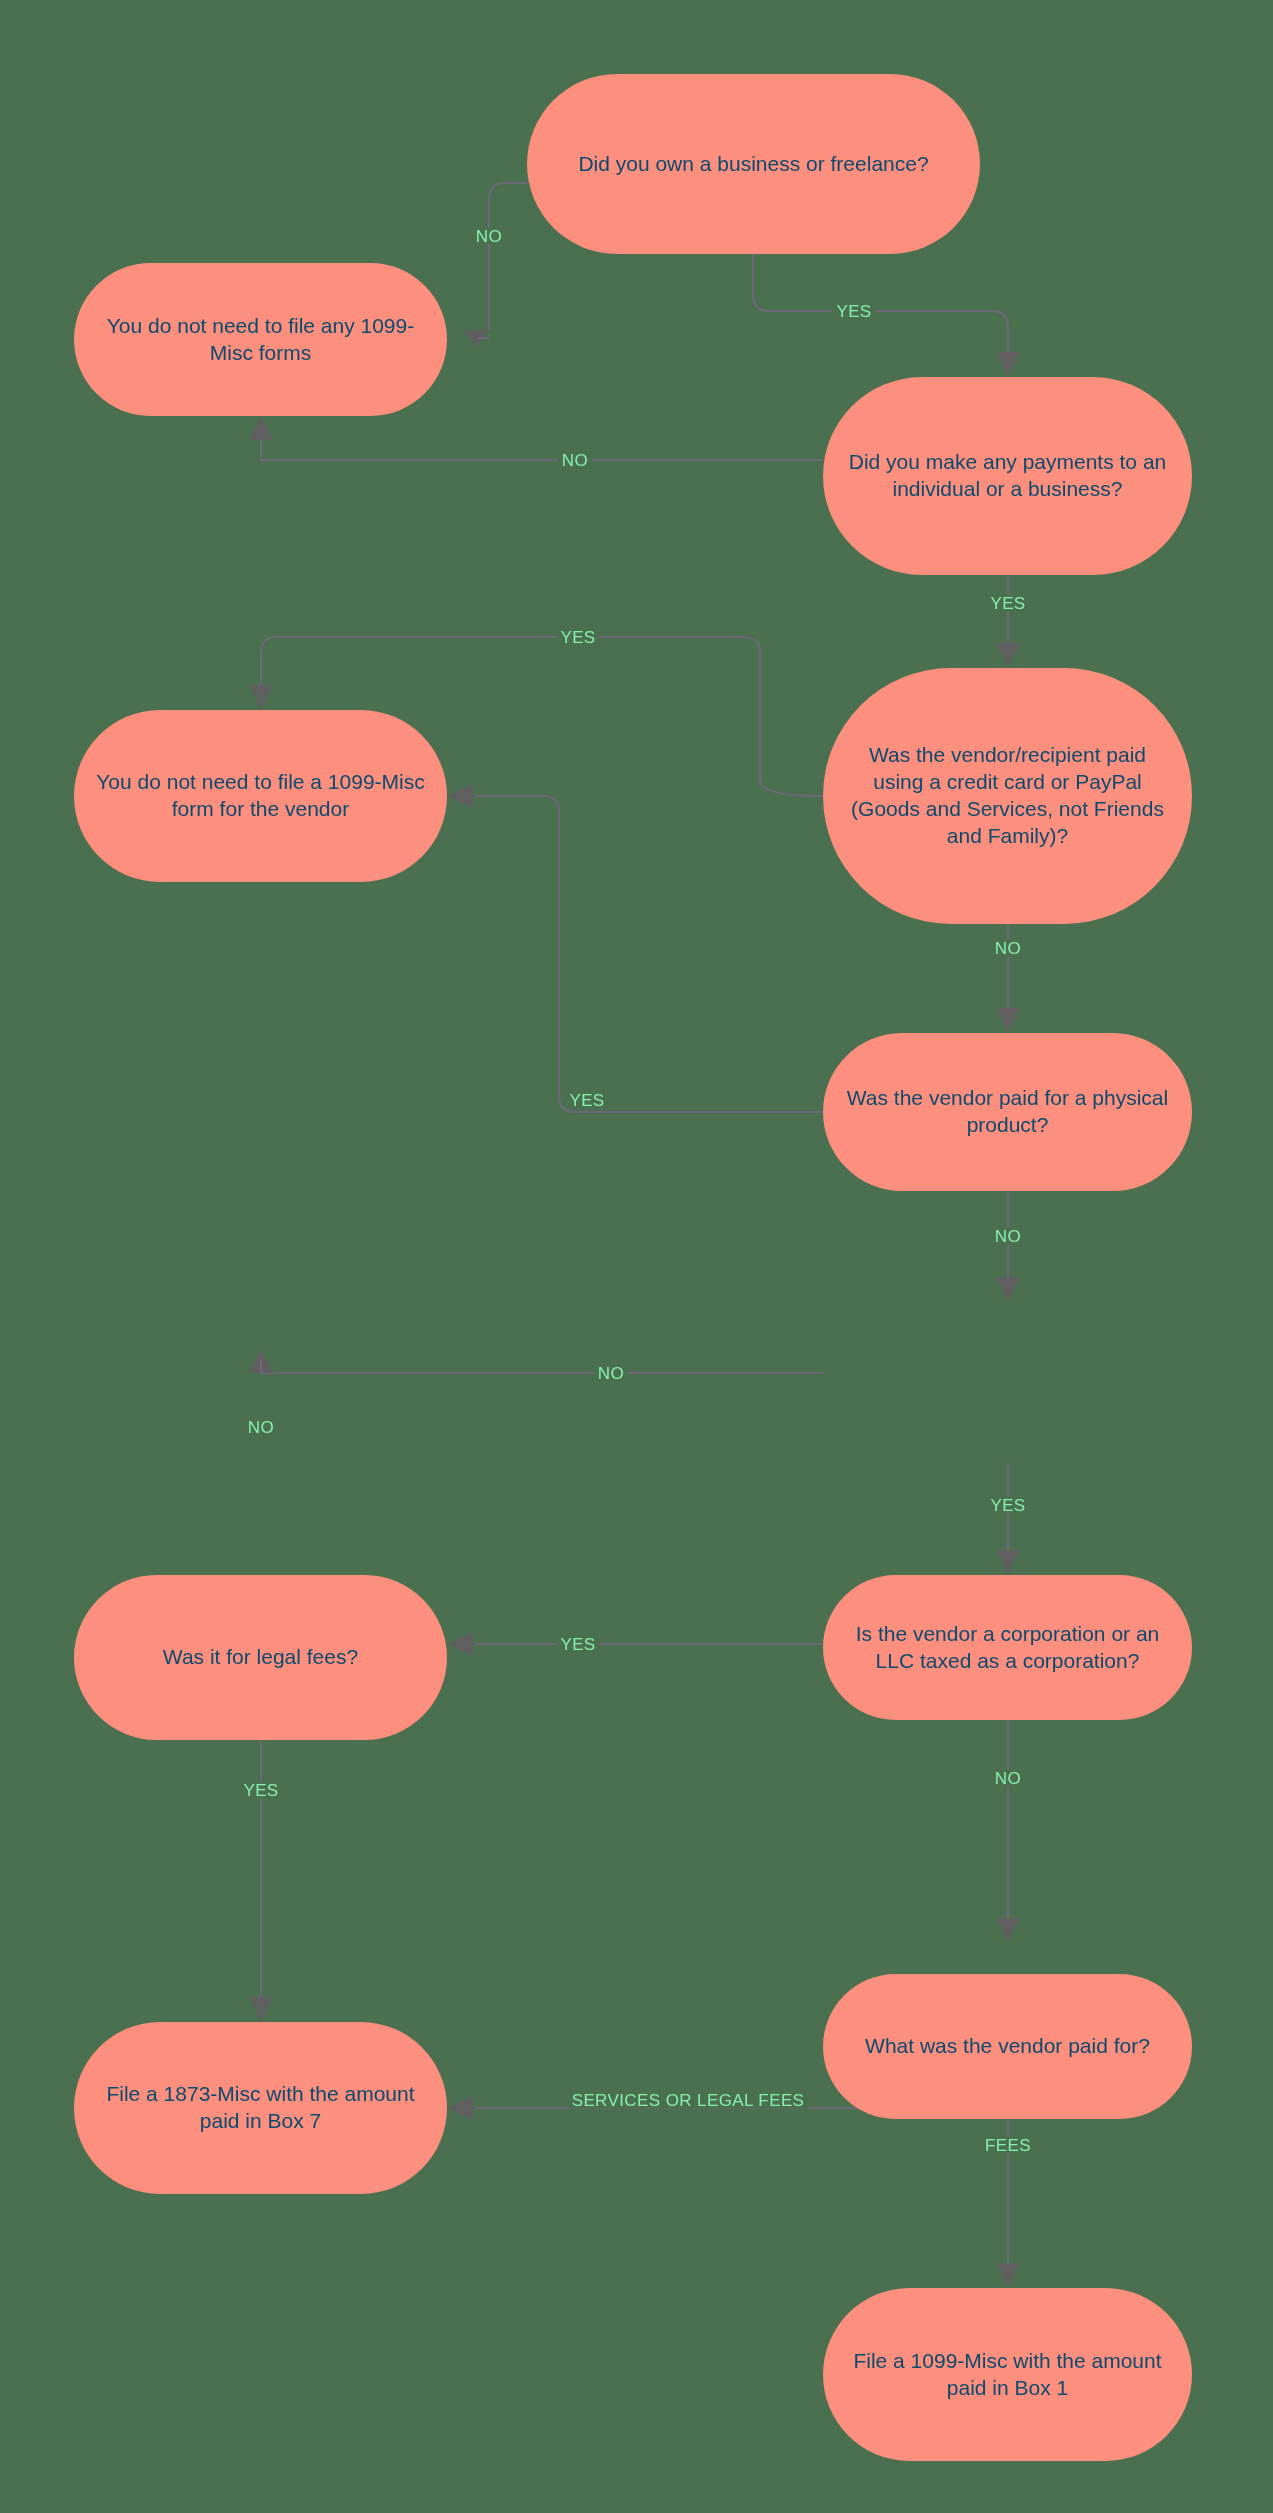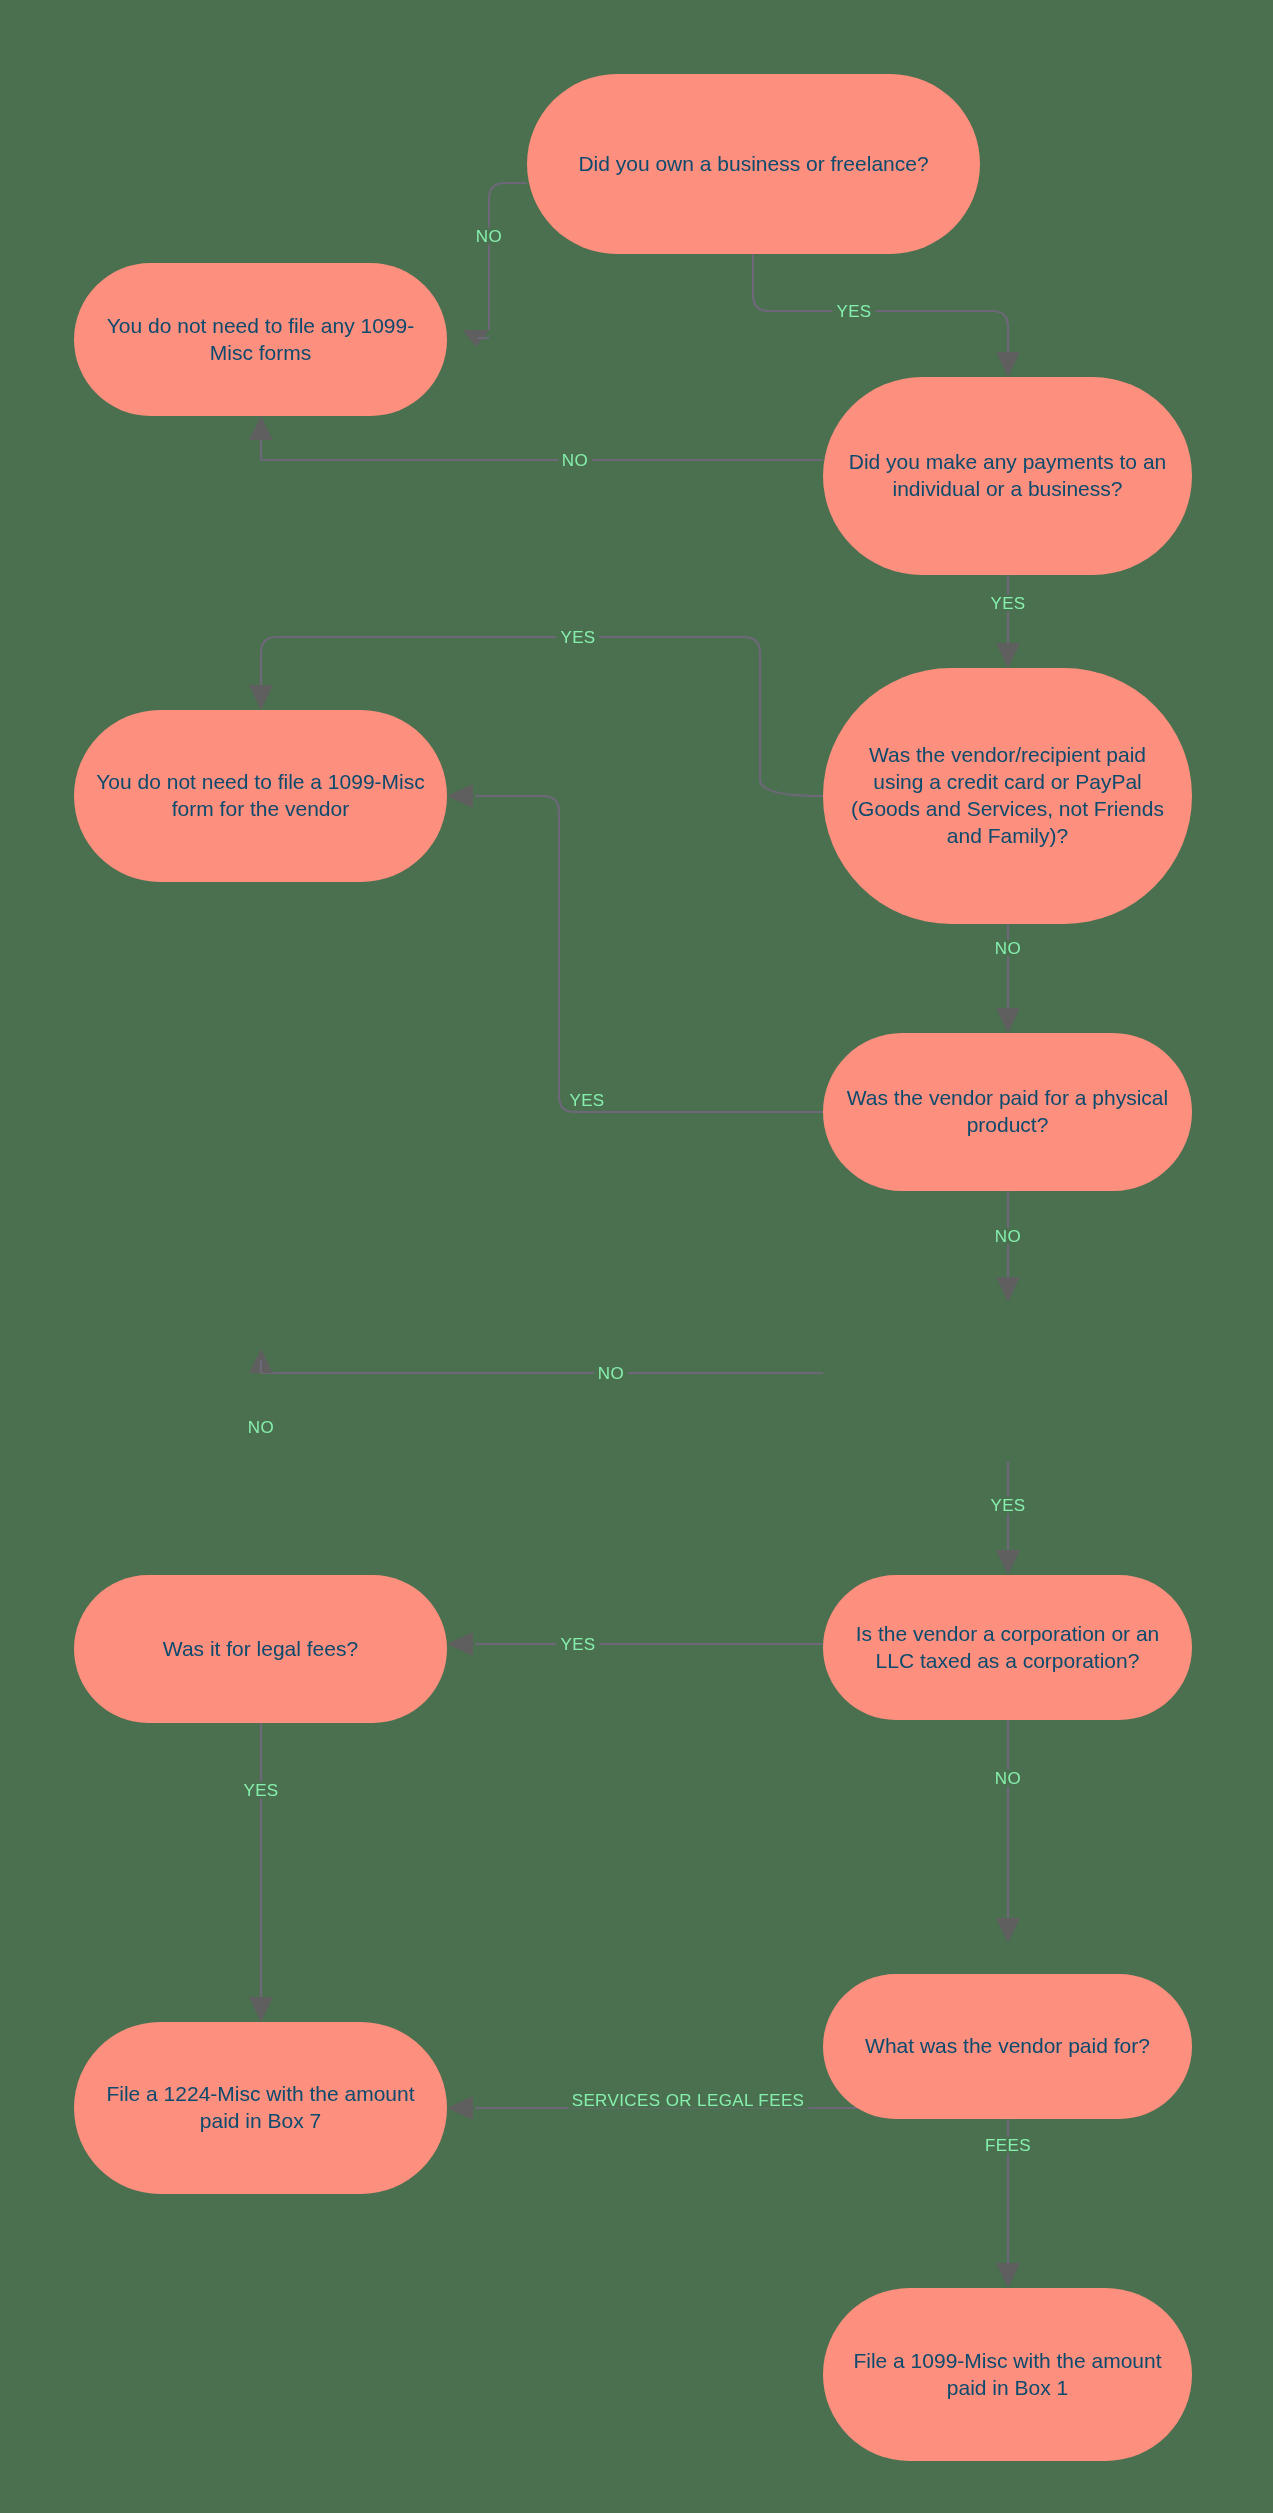--- a/index.html
+++ b/index.html
@@ -161,34 +161,34 @@
 
   <div class="node" style="left:823px; top:668px; width:369px; height:256px;">
     <span>Was the vendor/recipient paid using a credit card or PayPal (Goods and Services, not Friends and Family)?</span>
   </div>
 
   <div class="node" style="left:823px; top:1033px; width:369px; height:158px;">
     <span>Was the vendor paid for a physical product?</span>
   </div>
 
 
-  <div class="node" style="left:74px; top:1575px; width:373px; height:148px;">
+  <div class="node" style="left:74px; top:1575px; width:373px; height:165px;">
     <span>Was it for legal fees?</span>
   </div>
 
   <div class="node" style="left:823px; top:1575px; width:369px; height:145px;">
     <span>Is the vendor a corporation or an LLC taxed as a corporation?</span>
   </div>
 
   <div class="node" style="left:823px; top:1974px; width:369px; height:145px;">
     <span>What was the vendor paid for?</span>
   </div>
 
   <div class="node" style="left:74px; top:2022px; width:373px; height:172px;">
-    <span>File a 1224-Misc with the amount paid in Box 7</span>
+    <span>File a 1873-Misc with the amount paid in Box 7</span>
   </div>
 
   <div class="node" style="left:823px; top:2288px; width:369px; height:173px;">
     <span>File a 1099-Misc with the amount paid in Box 1</span>
   </div>
 
   <div class="edge-label" style="left:489px; top:236px;"><span>NO</span></div>
   <div class="edge-label" style="left:854px; top:311px;"><span>YES</span></div>
   <div class="edge-label" style="left:575px; top:460px;"><span>NO</span></div>
   <div class="edge-label" style="left:1008px; top:603px;"><span>YES</span></div>

